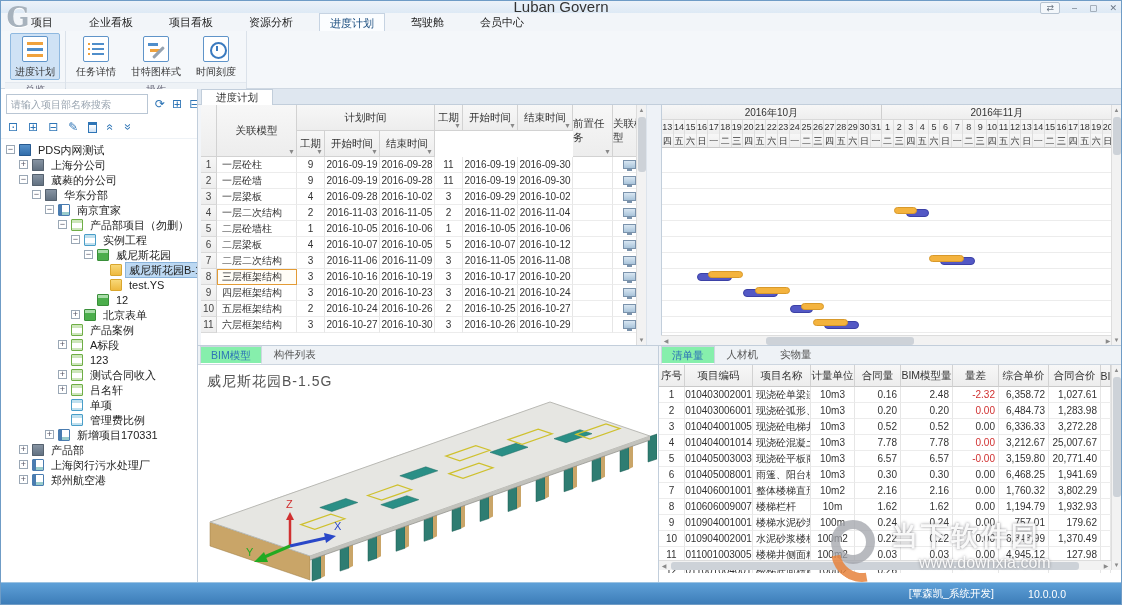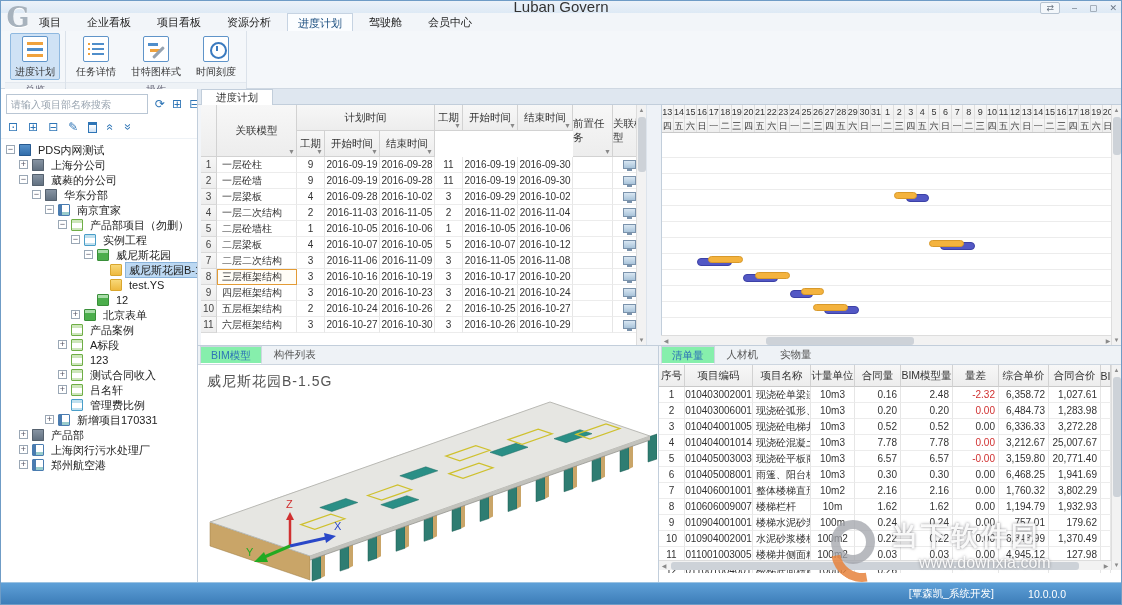--- a/index.html
+++ b/index.html
@@ -11,21 +11,21 @@
 .logo{position:absolute;top:0;left:3px;width:28px;height:36px;z-index:6;color:#a7b2bd;font-family:"DejaVu Serif",serif;font-weight:bold;font-size:27px;line-height:34px;text-shadow:0 1px 0 #fff}
 .logo::before{content:"G"}
 .win-controls{position:absolute;top:1px;right:4px;display:flex;gap:12px;align-items:center;z-index:7}
 .wc{color:#6b7785;font-size:9px;line-height:10px;cursor:default}
 .wc-skin{border:1px solid #b5c2d0;background:#f3f7fb;padding:0 5px;border-radius:2px}
 .wc-skin::before{content:"⇄"}
 .wc-min::before{content:"–"}
 .wc-max::before{content:"▢"}
 .wc-close::before{content:"✕"}
 
-.menubar{position:absolute;top:12px;left:28px;right:0;height:18px;display:flex;gap:6px}
+.menubar{position:absolute;top:12px;left:20px;right:0;height:18px;display:flex;gap:16px}
 .menu-item{padding:2px 10px;font-size:11px;color:#222}
 .menu-item.active{background:#fbfdff;border:1px solid #c6d3e2;border-bottom:none;color:#1c4f80}
 
 .ribbon{position:absolute;top:30px;left:0;right:0;height:58px;background:#f4f7fa;border-bottom:1px solid #cfd8e2;display:flex;padding-left:4px}
 .rgroup{display:flex;flex-direction:column;border-right:1px solid #dbe2ea;padding:2px 5px 0}
 .rbtns{flex:1;display:flex;gap:5px}
 .rbtn{min-width:50px;display:flex;flex-direction:column;align-items:center;padding:2px 4px 0;gap:3px;border:1px solid transparent;border-radius:2px}
 .rbtn.active{background:#cfe2f5;border-color:#8fb9e0}
 .rlabel{font-size:10px;color:#333;white-space:nowrap}
 .ricon{width:26px;height:26px;position:relative;background:#fff;border:1px solid #5f94c9;border-radius:2px}
@@ -284,20 +284,25 @@
           <span class="t-label">测试合同收入</span>
         </div>
         <div class="t-row" style="padding-left: 57px;">
           <span class="t-toggle">+</span>
           <span class="t-icon ti-proj"></span>
           <span class="t-label">吕名轩</span>
         </div>
         <div class="t-row" style="padding-left: 57px;">
           <span class="t-toggle-sp"></span>
           <span class="t-icon ti-projt"></span>
+          <span class="t-label">单项</span>
+        </div>
+        <div class="t-row" style="padding-left: 57px;">
+          <span class="t-toggle-sp"></span>
+          <span class="t-icon ti-projt"></span>
           <span class="t-label">管理费比例</span>
         </div>
         <div class="t-row" style="padding-left: 44px;">
           <span class="t-toggle">+</span>
           <span class="t-icon ti-dept"></span>
           <span class="t-label">新增项目170331</span>
         </div>
         <div class="t-row" style="padding-left: 18px;">
           <span class="t-toggle">+</span>
           <span class="t-icon ti-org"></span>
@@ -528,20 +533,24 @@
   </div>
 
   <div class="vscroll" style="left:635px;top:104px;height:240px;position:absolute">
     <div class="v-arrow">▲</div>
       <div class="thumb-v" style="top:12px;height:55px"></div>
     <div class="v-arrow" style="position:absolute;bottom:0;left:0;right:0">▼</div>
   </div>
   <div class="splitter-v"></div>
 
   <div class="gantt">
+    <div class="g-months" id="gMonths">
+        <div class="g-month" style="width: 220.4px;">2016年10月</div>
+        <div class="g-month" style="width: 232px;">2016年11月</div>
+      </div>
     <div class="g-days" id="gDays">
         <div class="g-dcell" style="width: 11.6px;">13</div>
         <div class="g-dcell" style="width: 11.6px;">14</div>
         <div class="g-dcell" style="width: 11.6px;">15</div>
         <div class="g-dcell" style="width: 11.6px;">16</div>
         <div class="g-dcell" style="width: 11.6px;">17</div>
         <div class="g-dcell" style="width: 11.6px;">18</div>
         <div class="g-dcell" style="width: 11.6px;">19</div>
         <div class="g-dcell" style="width: 11.6px;">20</div>
         <div class="g-dcell" style="width: 11.6px;">21</div>

